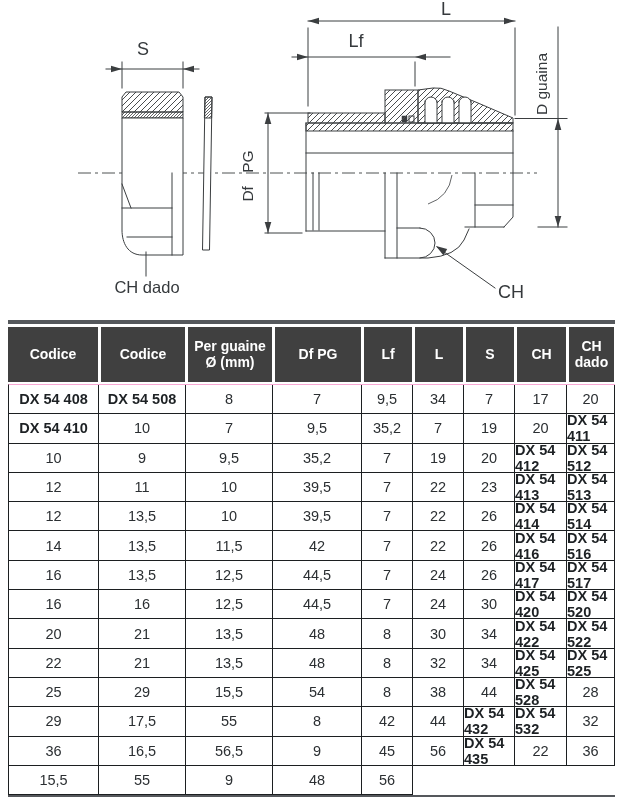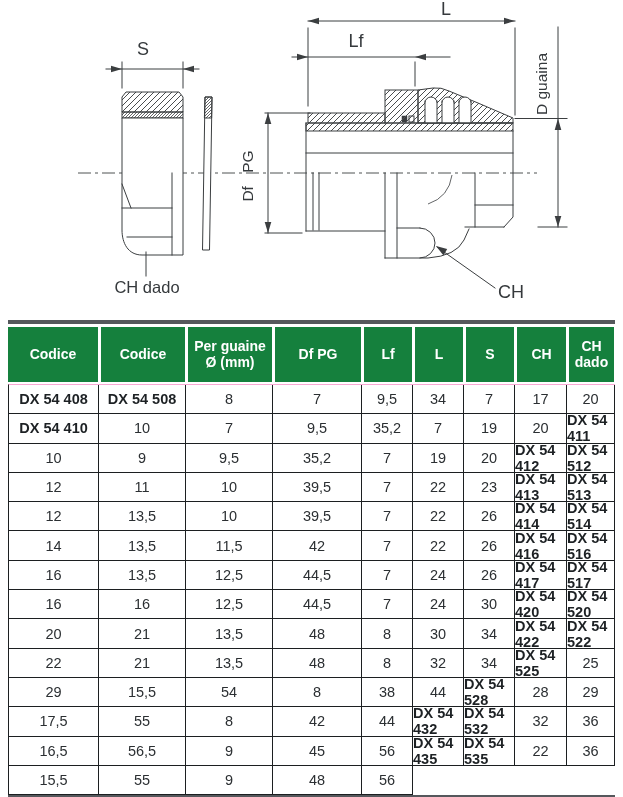--- a/index.html
+++ b/index.html
@@ -26,21 +26,21 @@
     width:607px;margin:5px 0 0 8px;
     border-top:4px solid #55585c;border-bottom:4px solid #55585c;
     padding-top:3px;box-sizing:content-box;
   }
   .header-row,.table-body{
     display:grid;
     grid-template-columns:90px 87px 87px 89px 51px 51px 51px 52px 48px;
   }
   .header-row{height:55px;margin-bottom:2px;}
   .hcell{
-    background:#15803d;color:#ffffff;font-weight:bold;font-size:14px;
+    background:#404040;color:#ffffff;font-weight:bold;font-size:14px;
     line-height:1.12;display:flex;align-items:center;justify-content:center;
     text-align:center;box-sizing:border-box;padding:0 3px;
   }
   .hcell:not(:first-child){border-left:3px solid #ffffff;}
   .table-body{
     grid-auto-rows:29.3px;
     border-left:1px solid #1c1f21;border-top:1px solid #f9a8d4;
   }
   .cell{
     border-right:1px solid #1c1f21;border-bottom:1px solid #1c1f21;
@@ -236,20 +236,21 @@
         <div class="cell">34</div>
         <div class="cell code">DX 54 422</div>
         <div class="cell code">DX 54 522</div>
         <div class="cell">22</div>
         <div class="cell">21</div>
         <div class="cell">13,5</div>
         <div class="cell">48</div>
         <div class="cell">8</div>
         <div class="cell">32</div>
         <div class="cell">34</div>
+        <div class="cell code">DX 54 425</div>
         <div class="cell code">DX 54 525</div>
         <div class="cell">25</div>
         <div class="cell">29</div>
         <div class="cell">15,5</div>
         <div class="cell">54</div>
         <div class="cell">8</div>
         <div class="cell">38</div>
         <div class="cell">44</div>
         <div class="cell code">DX 54 528</div>
         <div class="cell">28</div>
@@ -262,21 +263,20 @@
         <div class="cell code">DX 54 432</div>
         <div class="cell code">DX 54 532</div>
         <div class="cell">32</div>
         <div class="cell">36</div>
         <div class="cell">16,5</div>
         <div class="cell">56,5</div>
         <div class="cell">9</div>
         <div class="cell">45</div>
         <div class="cell">56</div>
         <div class="cell code">DX 54 435</div>
-        <div class="cell code">DX 54 535</div>
         <div class="cell">22</div>
         <div class="cell">36</div>
         <div class="cell">15,5</div>
         <div class="cell">55</div>
         <div class="cell">9</div>
         <div class="cell">48</div>
         <div class="cell">56</div>
       </div>
   </div>
 

